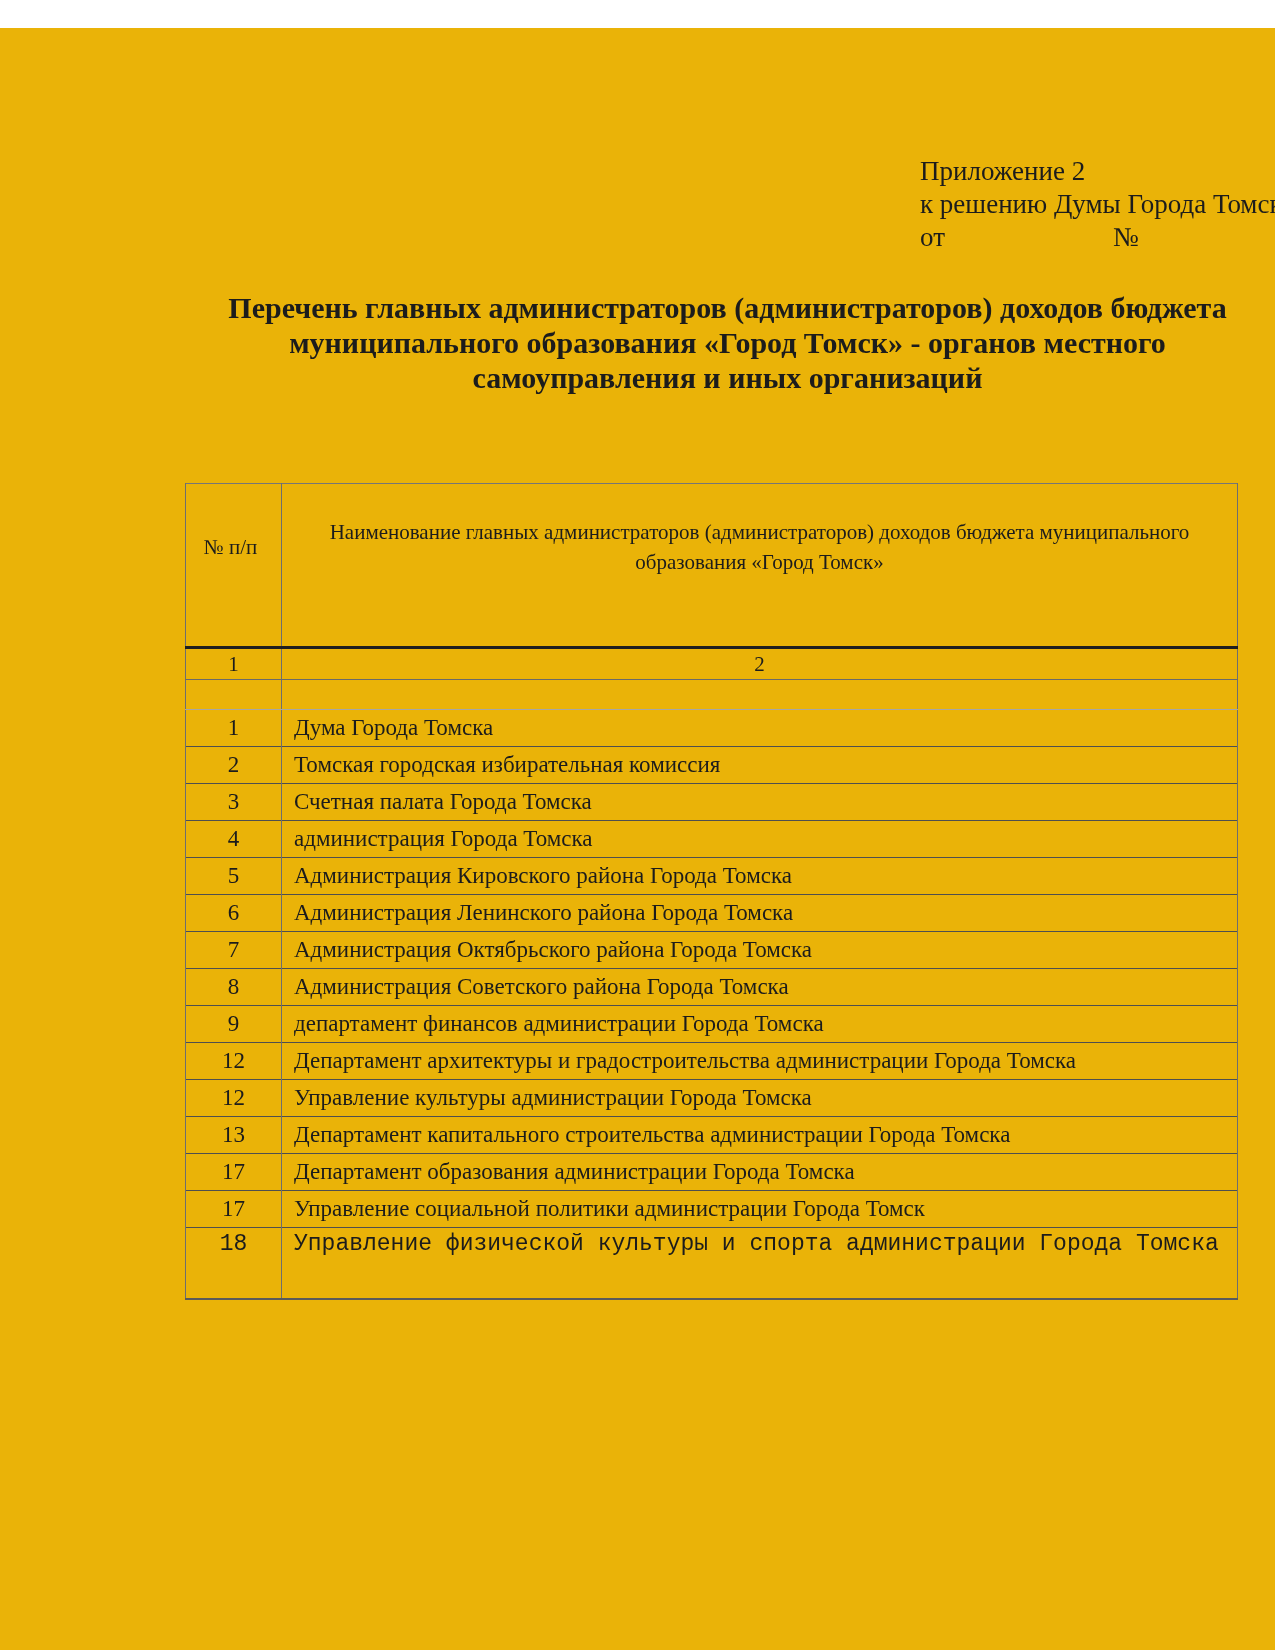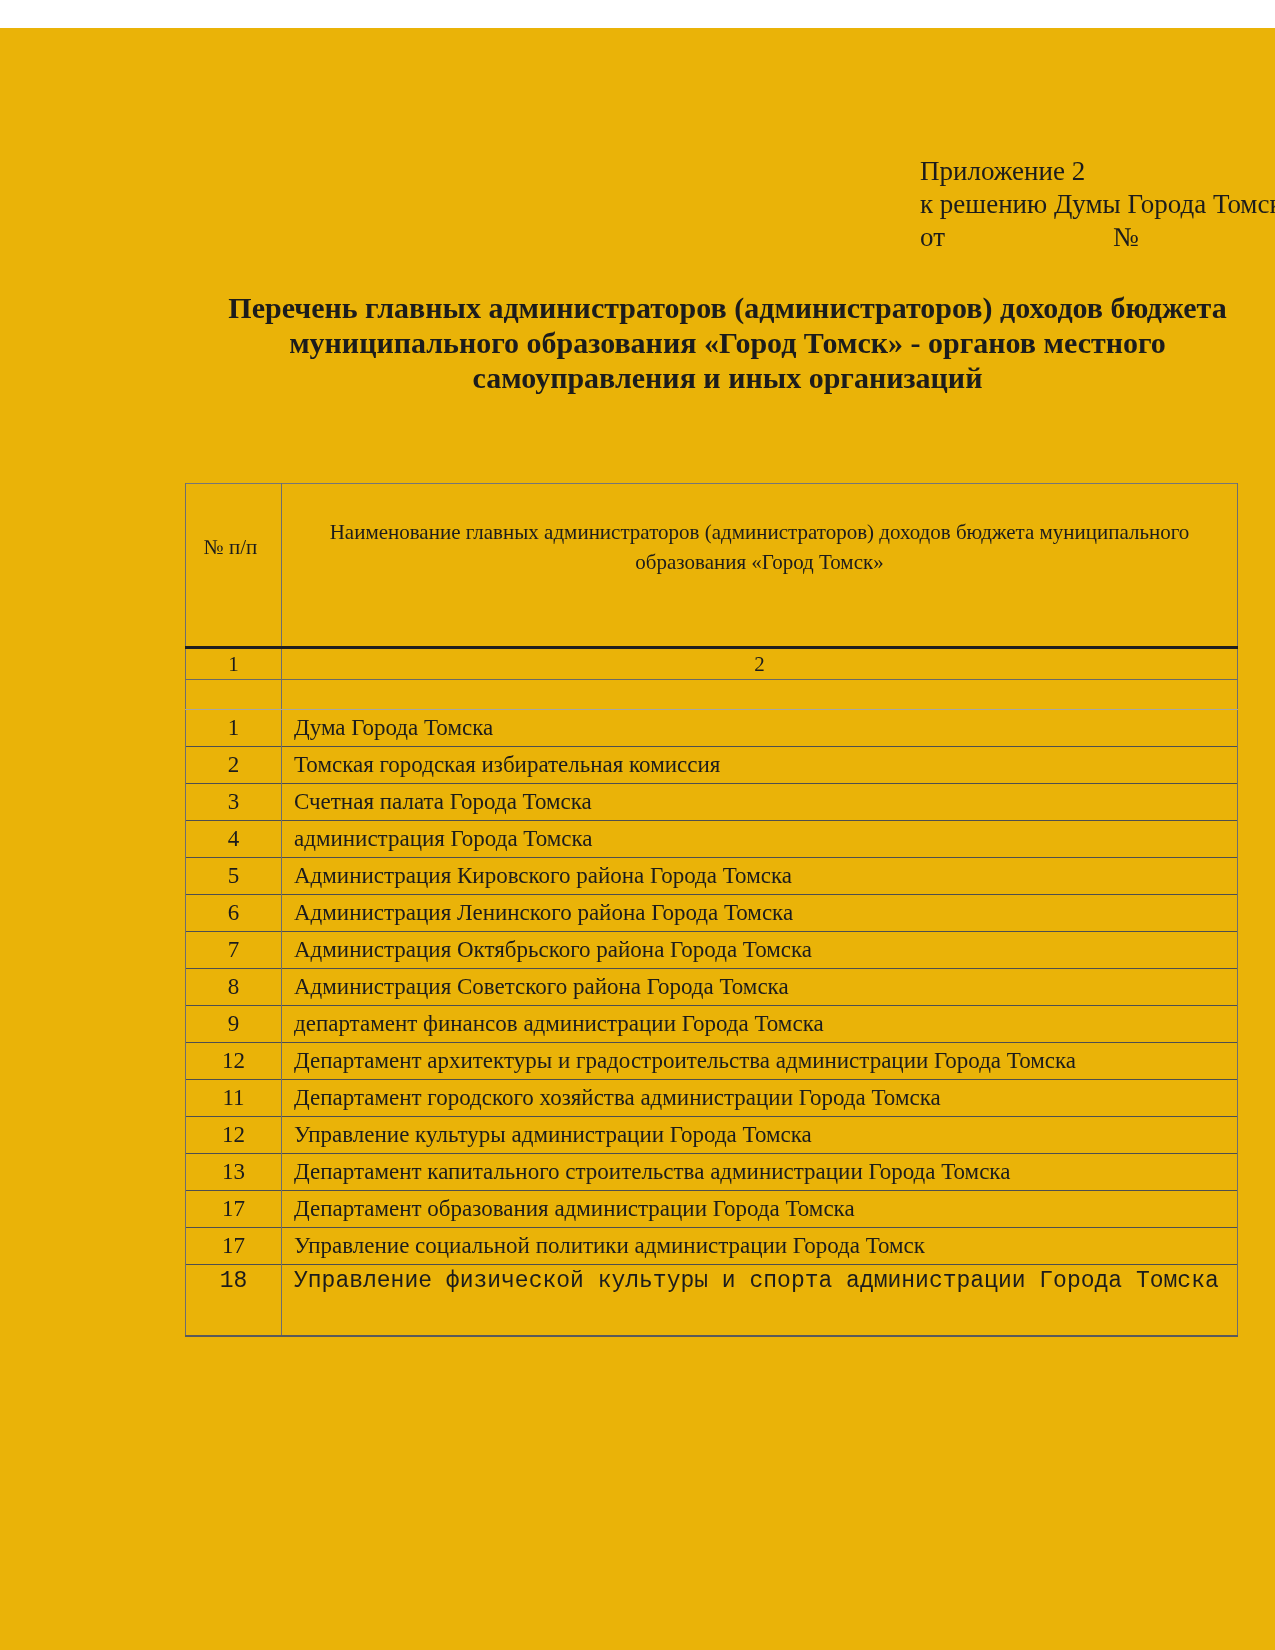--- a/index.html
+++ b/index.html
@@ -194,24 +194,20 @@
           </tr>
           <tr>
             <td class="cell-num">9</td>
             <td class="cell-name">департамент финансов администрации Города Томска</td>
           </tr>
           <tr>
             <td class="cell-num">12</td>
             <td class="cell-name">Департамент архитектуры и градостроительства администрации Города Томска</td>
           </tr>
           <tr>
-            <td class="cell-num">11</td>
-            <td class="cell-name">Департамент городского хозяйства администрации Города Томска</td>
-          </tr>
-          <tr>
             <td class="cell-num">12</td>
             <td class="cell-name">Управление культуры администрации Города Томска</td>
           </tr>
           <tr>
             <td class="cell-num">13</td>
             <td class="cell-name">Департамент капитального строительства администрации Города Томска</td>
           </tr>
           <tr>
             <td class="cell-num">17</td>
             <td class="cell-name">Департамент образования администрации Города Томска</td>

